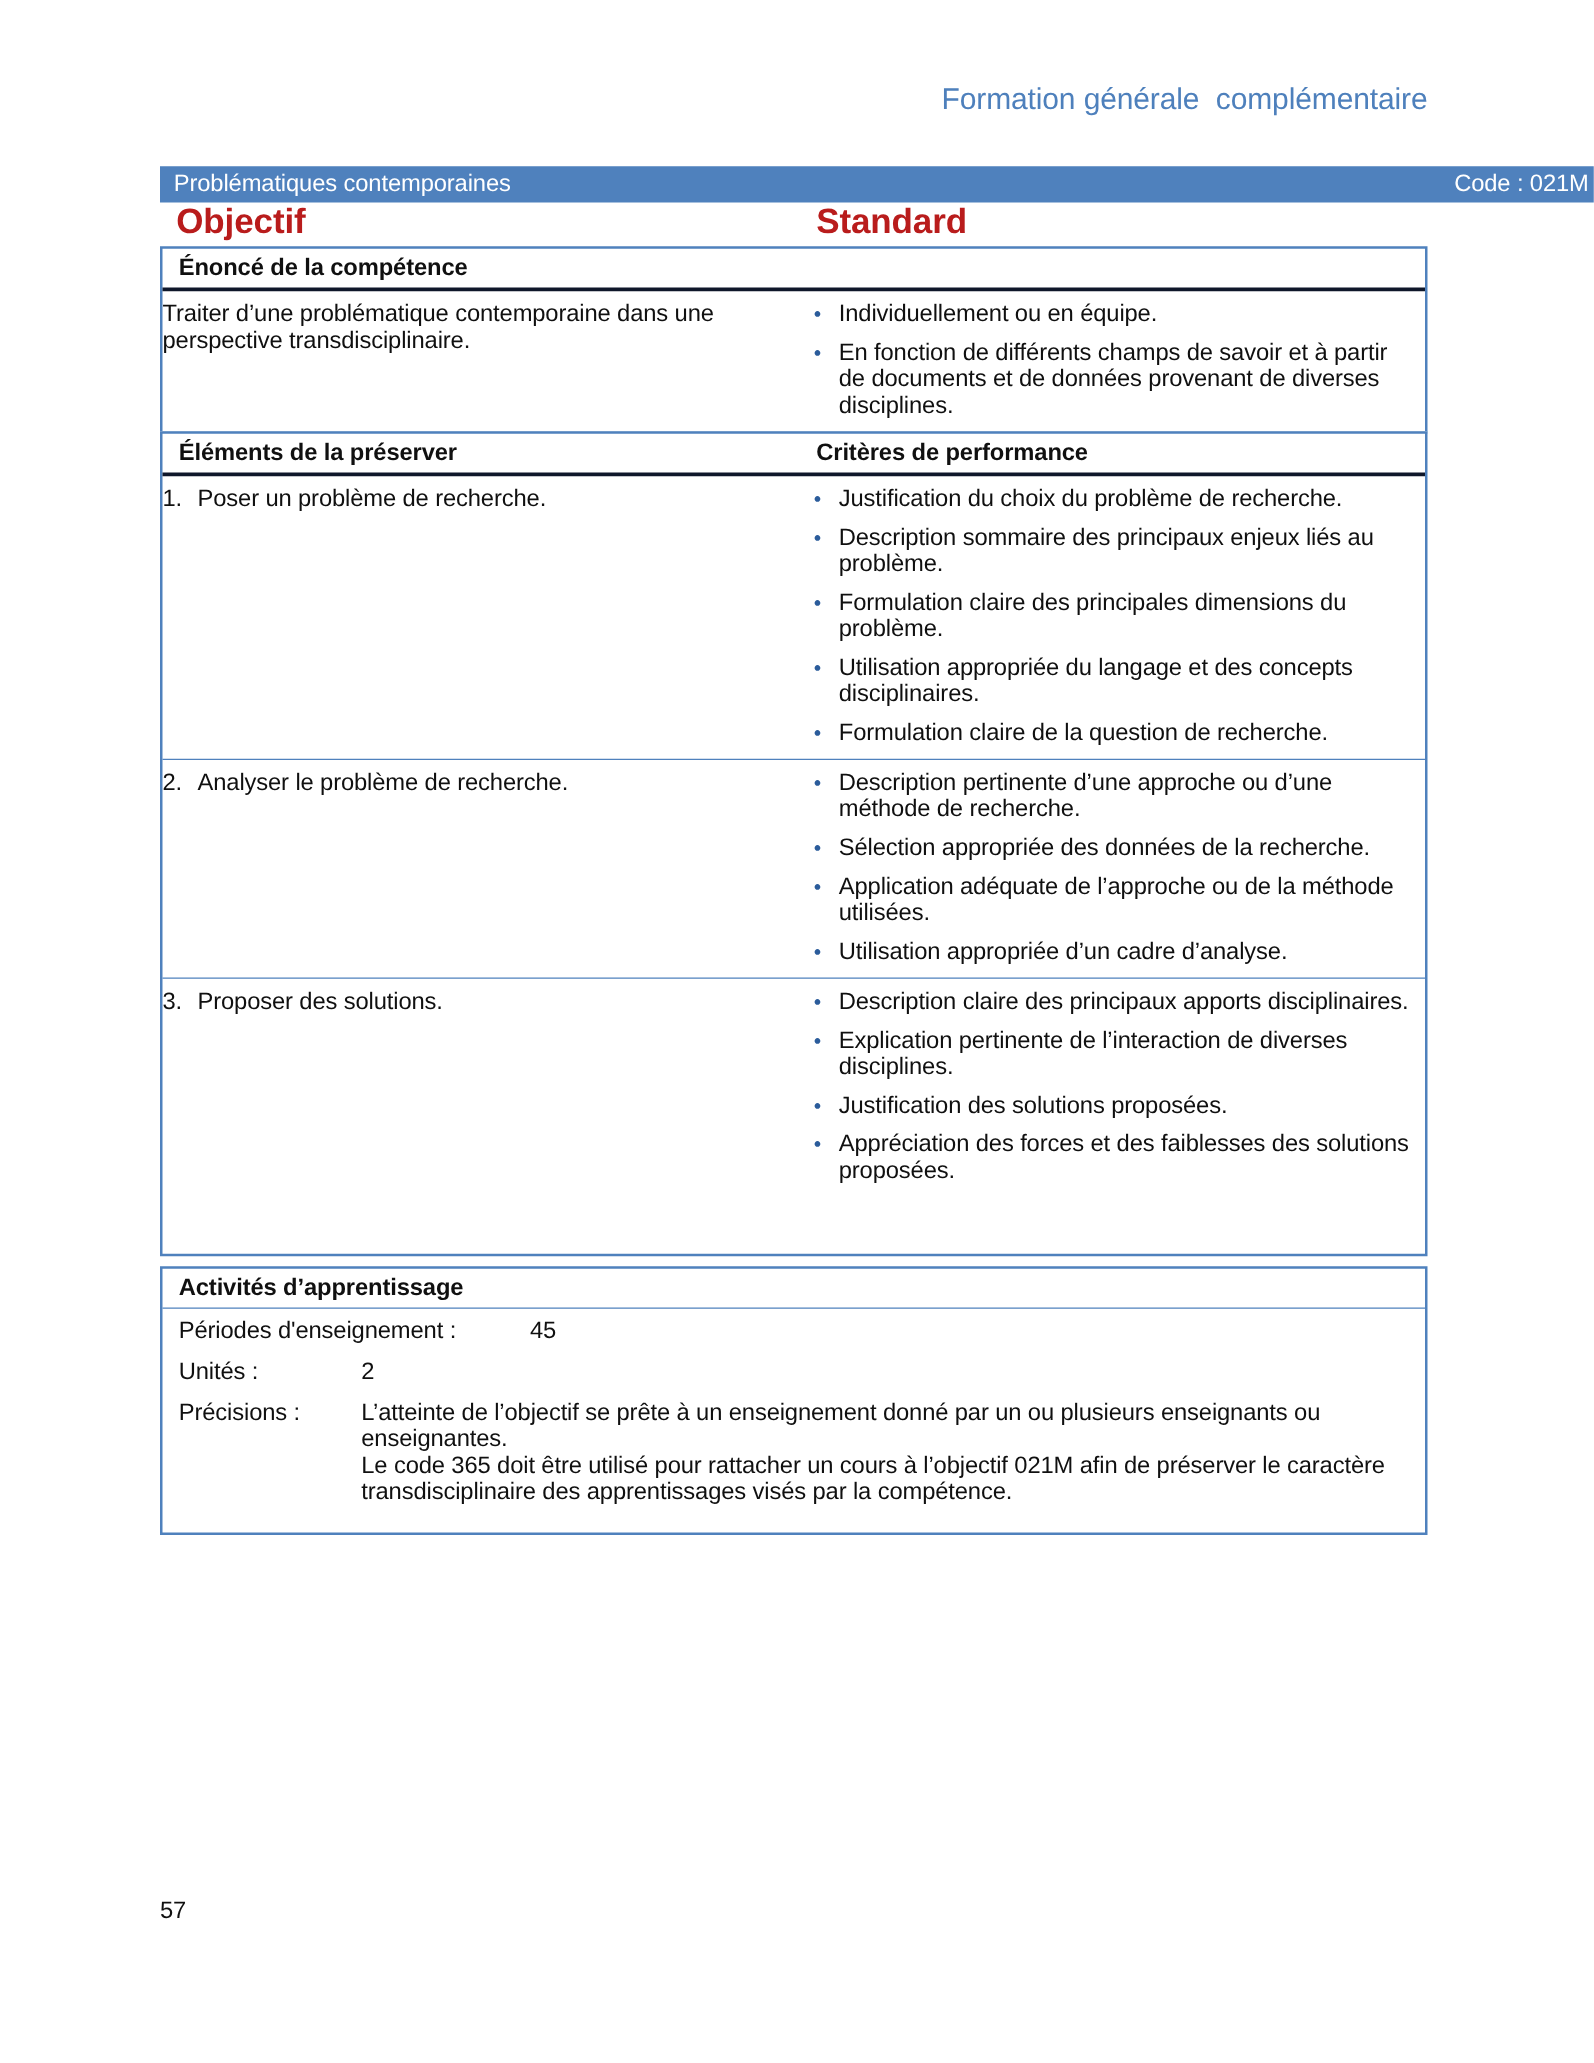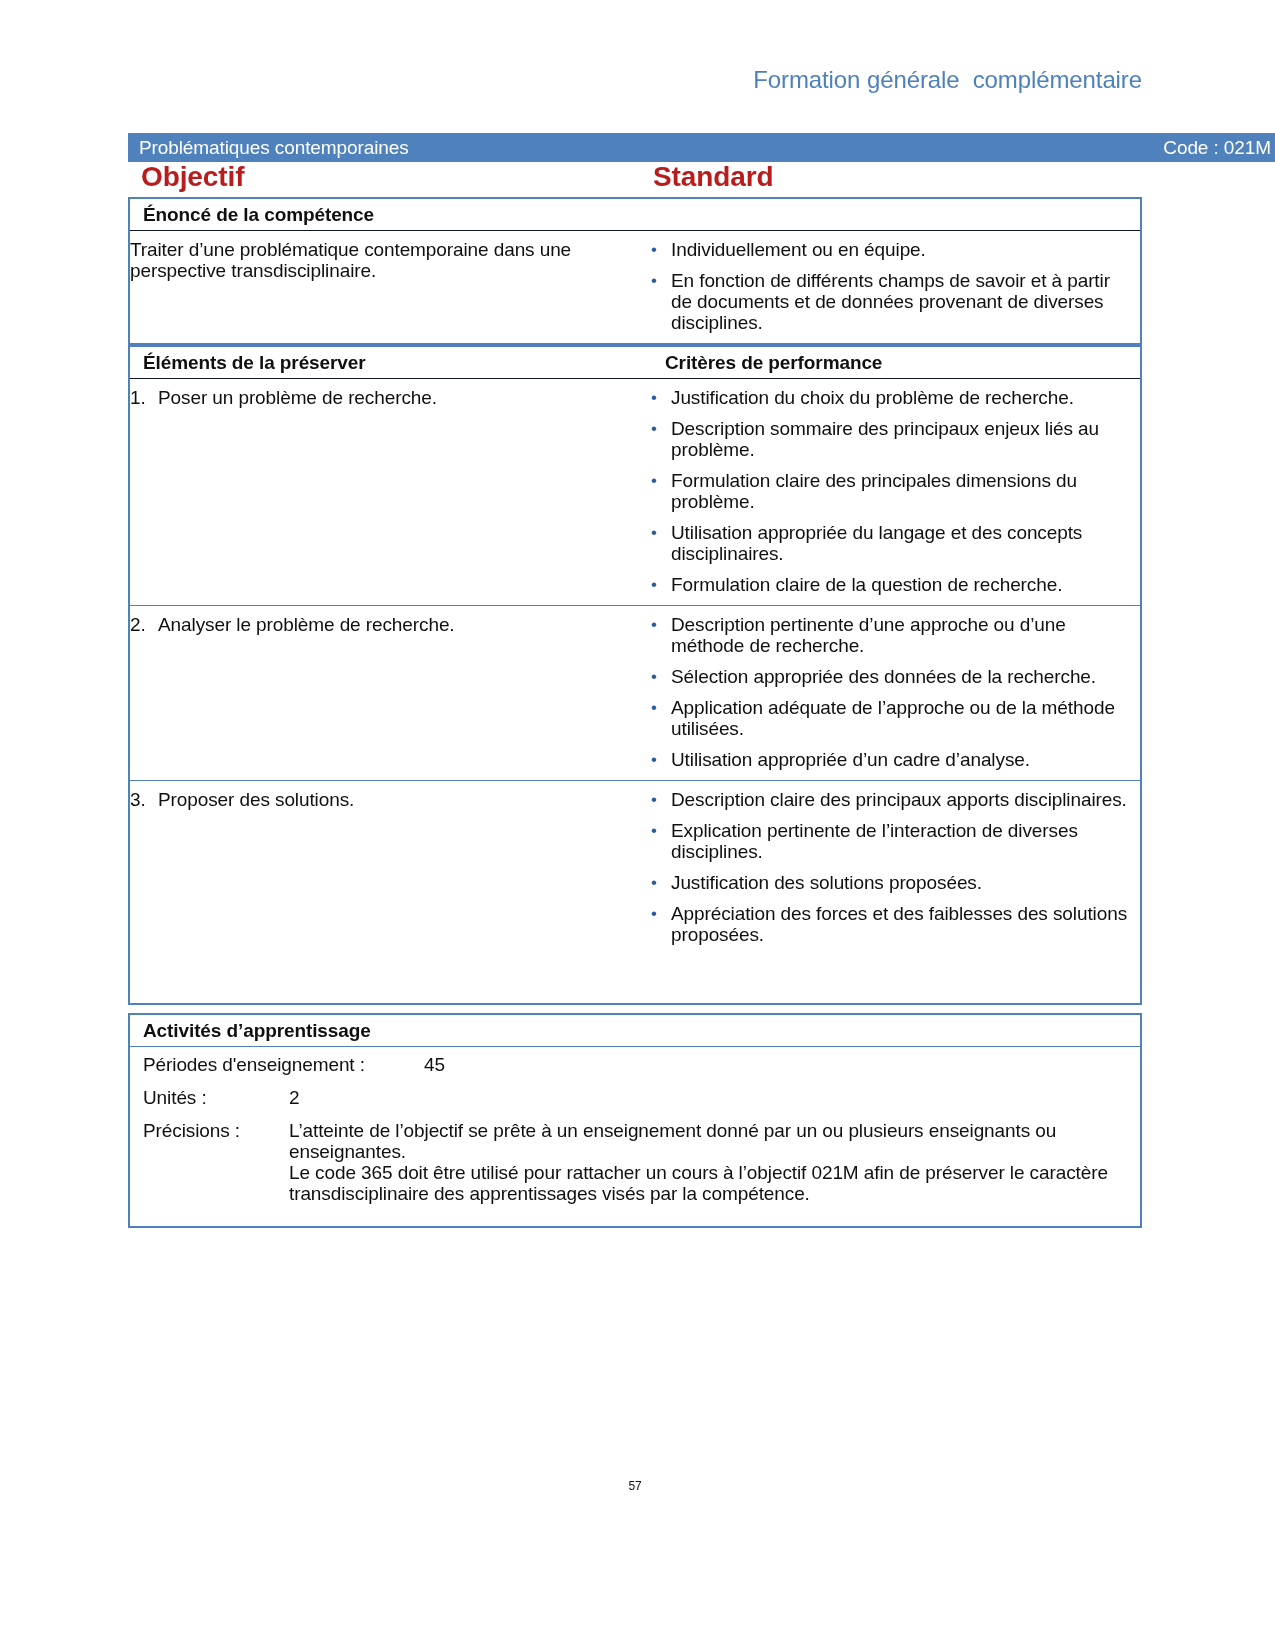--- a/index.html
+++ b/index.html
@@ -24,41 +24,41 @@
   }
   .col-titles .lt{padding-left:13px;}
   .tbl{
     position:absolute;left:128px;width:1014px;box-sizing:border-box;
     border:2px solid #4f81bd;background:#fff;
   }
   .tbl1{top:197px;min-height:138px;}
   .tbl2{top:345px;min-height:660px;}
   .tbl3{top:1013px;min-height:195px;}
   .grid2{display:grid;grid-template-columns:510px 1fr;padding-left:13px;}
-  .tbl-head{border-bottom:1px solid #0f172a;gap:12px;}
+  .tbl-head{border-bottom:3px solid #0f172a;}
   .tbl-head .hcell{font-weight:bold;font-size:19px;padding:5px 0;}
   .body-row{padding:8px 0 0 0;}
   .cell-left{padding-right:45px;}
   .elem{display:flex;}
   .elem .num{width:28px;flex:0 0 28px;}
   .crit-list{padding-left:11px;padding-right:8px;}
   .crit-item{display:flex;margin-bottom:10px;}
   .crit-item .dot{width:20px;flex:0 0 20px;color:#2b5c9b;font-size:17px;}
   .crit-item .ctext{flex:1;}
   .rule-top{border-top:1px solid #4f81bd;}
   .act-head{font-weight:bold;font-size:19px;padding:5px 0 5px 13px;border-bottom:1px solid #4f81bd;}
   .act-body{padding:7px 13px 10px 13px;}
   .act-row{display:flex;margin:0 0 12px 0;gap:16px;}
   .act-row .albl{flex:0 0 auto;}
   .albl.w-periodes{width:265px;}
   .albl.w-short{width:130px;}
   .aval{flex:1;}
   .page-number{
-    position:absolute;top:1476px;left:128px;width:1014px;text-align:center;
-    font-size:12px;color:#101010;
+    position:absolute;top:1518px;left:128px;width:1014px;text-align:left;
+    font-size:19px;color:#101010;
   }
 </style>
 </head>
 <body>
 
 <div class="doc-heading">Formation générale  complémentaire</div>
 
 <div class="banner">
   <span>Problématiques contemporaines</span>
   <span>Code : 021M</span>

